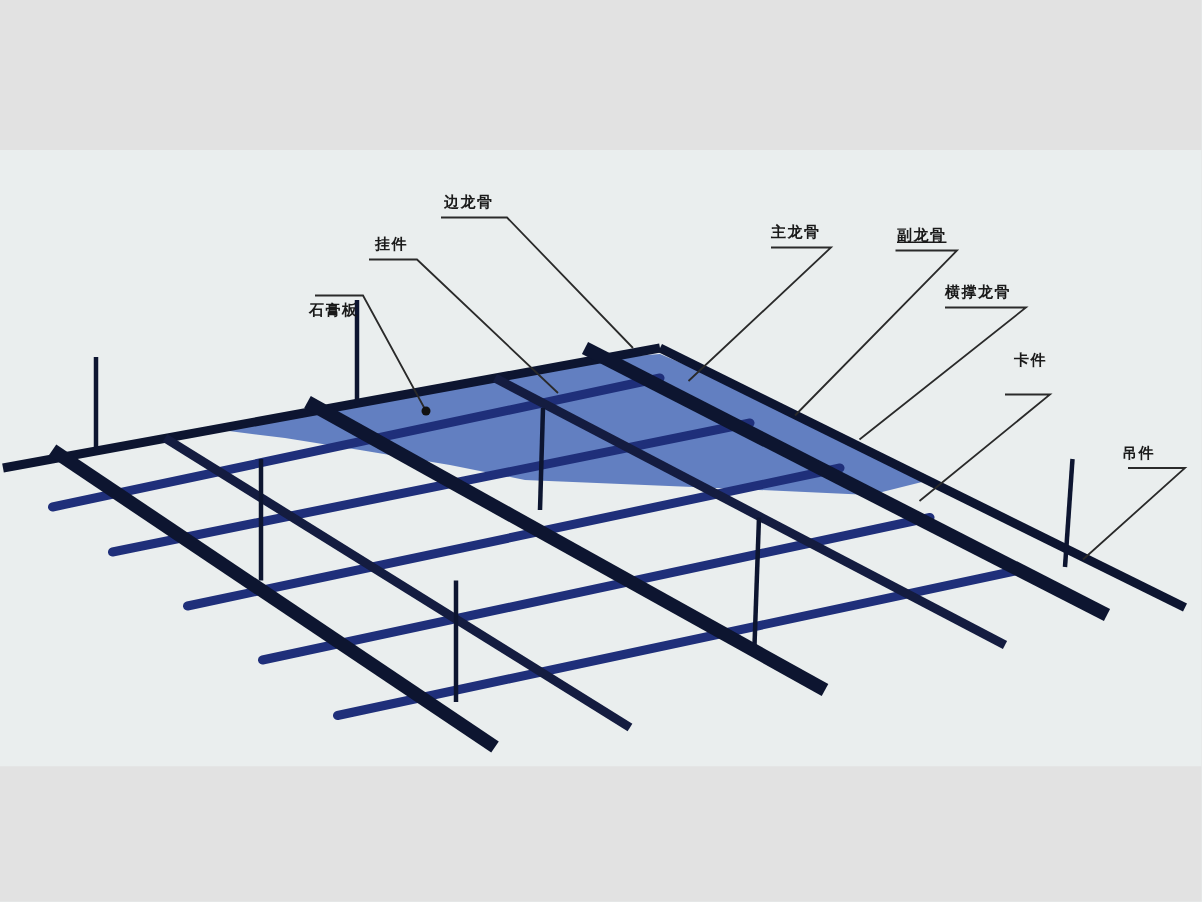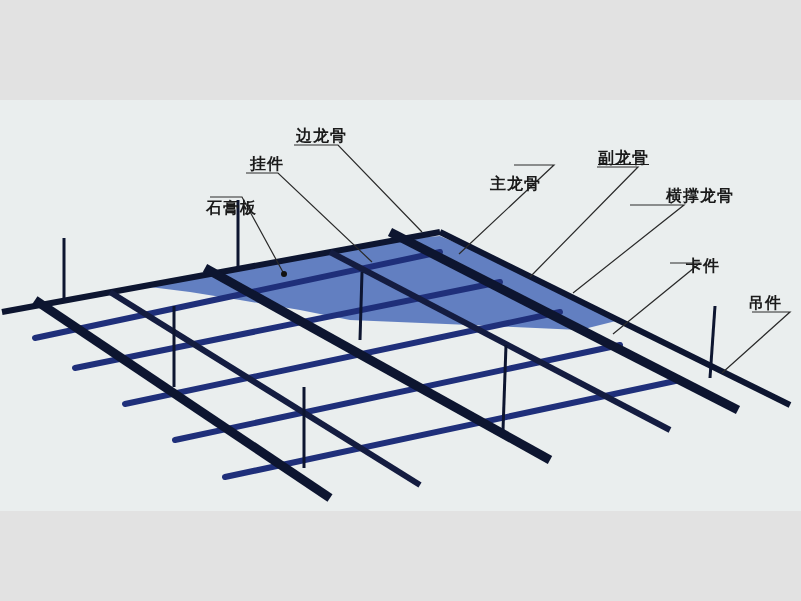--- a/index.html
+++ b/index.html
@@ -8,21 +8,21 @@
     background: #e2e2e2;
     font-family: "DejaVu Serif", serif;
     position: relative;
   }
   .band-top { position: absolute; left: 0; top: 0; width: 801px; height: 100px; background: #e2e2e2; }
   .canvas { position: absolute; left: 0; top: 100px; width: 801px; height: 411px; background: #eaeeee; }
   .band-bottom { position: absolute; left: 0; top: 511px; width: 801px; height: 90px; background: #e2e2e2; }
   svg.diagram { position: absolute; left: 0; top: 0; width: 801px; height: 601px; }
   .label {
     position: absolute;
-    font-size: 16px;
+    font-size: 10px;
     font-weight: bold;
     color: #1a1a1a;
     letter-spacing: 1px;
     white-space: nowrap;
     line-height: 14px;
   }
 </style>
 </head>
 <body>
 
@@ -79,17 +79,17 @@
     <polyline points="630,205 684,205 573,293"></polyline>
     <polyline points="670,263 700,263 613,334"></polyline>
     <polyline points="752,312 790,312 722,373"></polyline>
   </g>
   <circle cx="284" cy="274" r="3" fill="#111"></circle>
 </svg>
 
 <div class="label" style="left:296px;top:129px;">边龙骨</div>
 <div class="label" style="left:250px;top:157px;">挂件</div>
 <div class="label" style="left:206px;top:181px;margin-top:20px;">石膏板</div>
-<div class="label" style="left:490px;top:149px;margin-top:28px;">主龙骨</div>
+<div class="label" style="left:514px;top:149px;">主龙骨</div>
 <div class="label" style="left:598px;top:151px;text-decoration:underline;">副龙骨</div>
-<div class="label" style="left:666px;top:189px;text-align:right;">横撑龙骨</div>
-<div class="label" style="left:676px;top:259px;margin-left:10px;">卡件</div>
+<div class="label" style="left:630px;top:189px;text-align:right;">横撑龙骨</div>
+<div class="label" style="left:676px;top:234px;">卡件</div>
 <div class="label" style="left:748px;top:296px;">吊件</div>
 
 </body></html>

